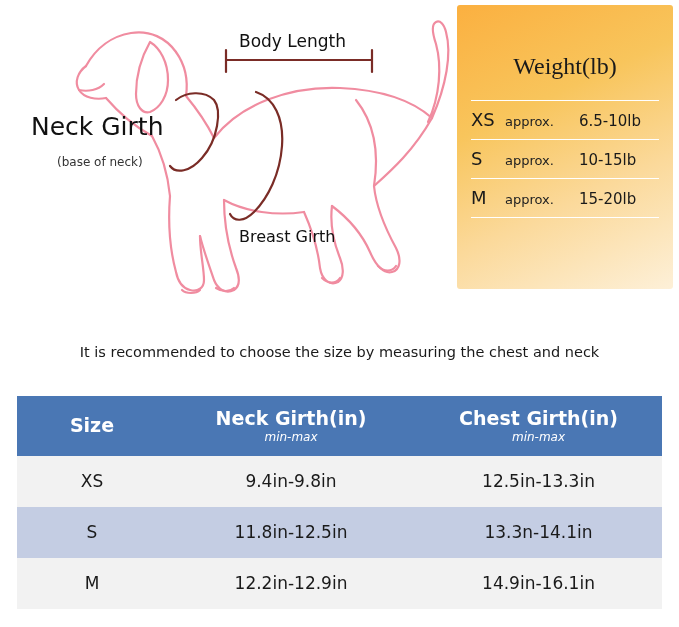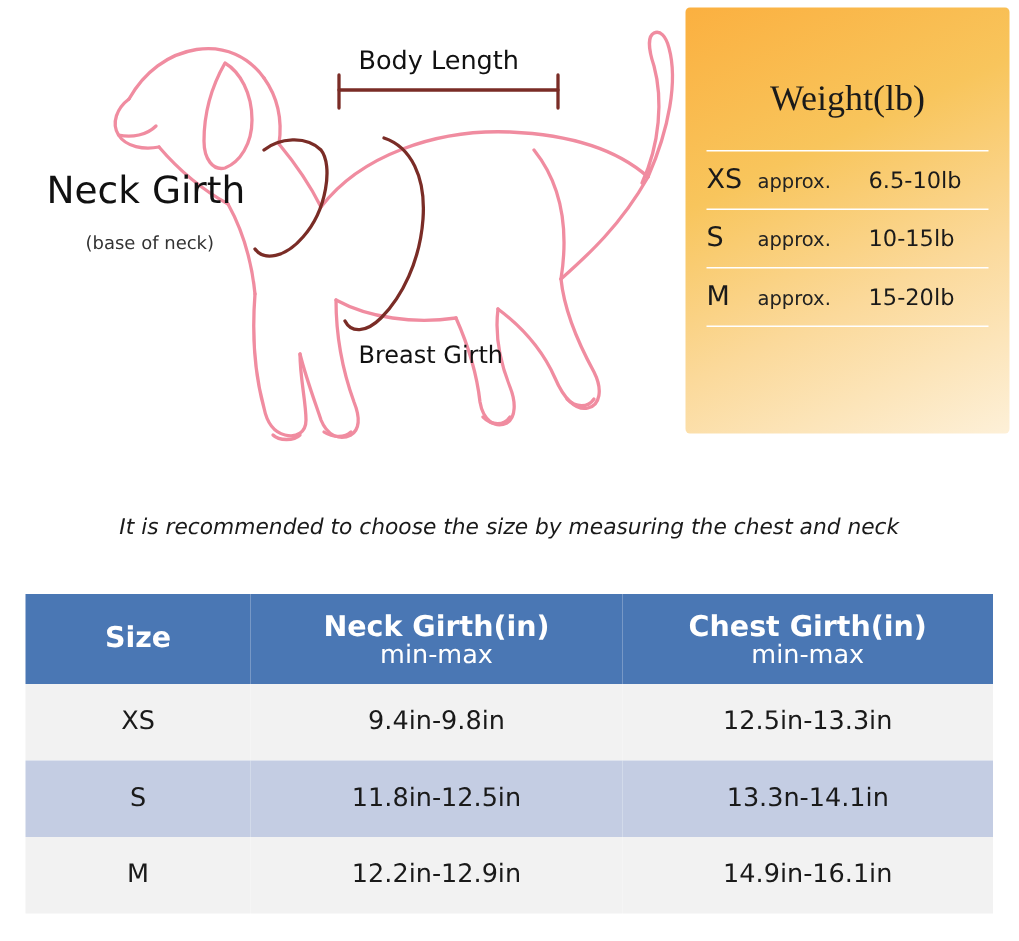--- a/index.html
+++ b/index.html
@@ -108,21 +108,20 @@
   
   .rec-text {
     text-align: center;
     font-size: 14.5px;
     color: #1a1a1a;
     line-height: 25px;
     margin-top: 22px;
   }
   .rec-line {
     display: block;
-    font-style: italic;
   }
 
   
   .size-table {
     position: absolute;
     left: 17px;
     top: 396px;
     width: 645px;
     border-collapse: collapse;
     table-layout: fixed;
@@ -135,23 +134,24 @@
     text-align: center;
     border: none;
   }
   .th-main {
     display: block;
     font-size: 19px;
     line-height: 24px;
   }
   .th-sub {
     display: block;
-    font-size: 17px;
+    font-size: 12px;
     font-weight: normal;
     line-height: 14px;
+    font-style: italic;
   }
   .size-table td {
     text-align: center;
     font-size: 17px;
     color: #1a1a1a;
     padding: 15px 0 16px 0;
     border: none;
   }
   .row-odd td {
     background: #f2f2f2;

